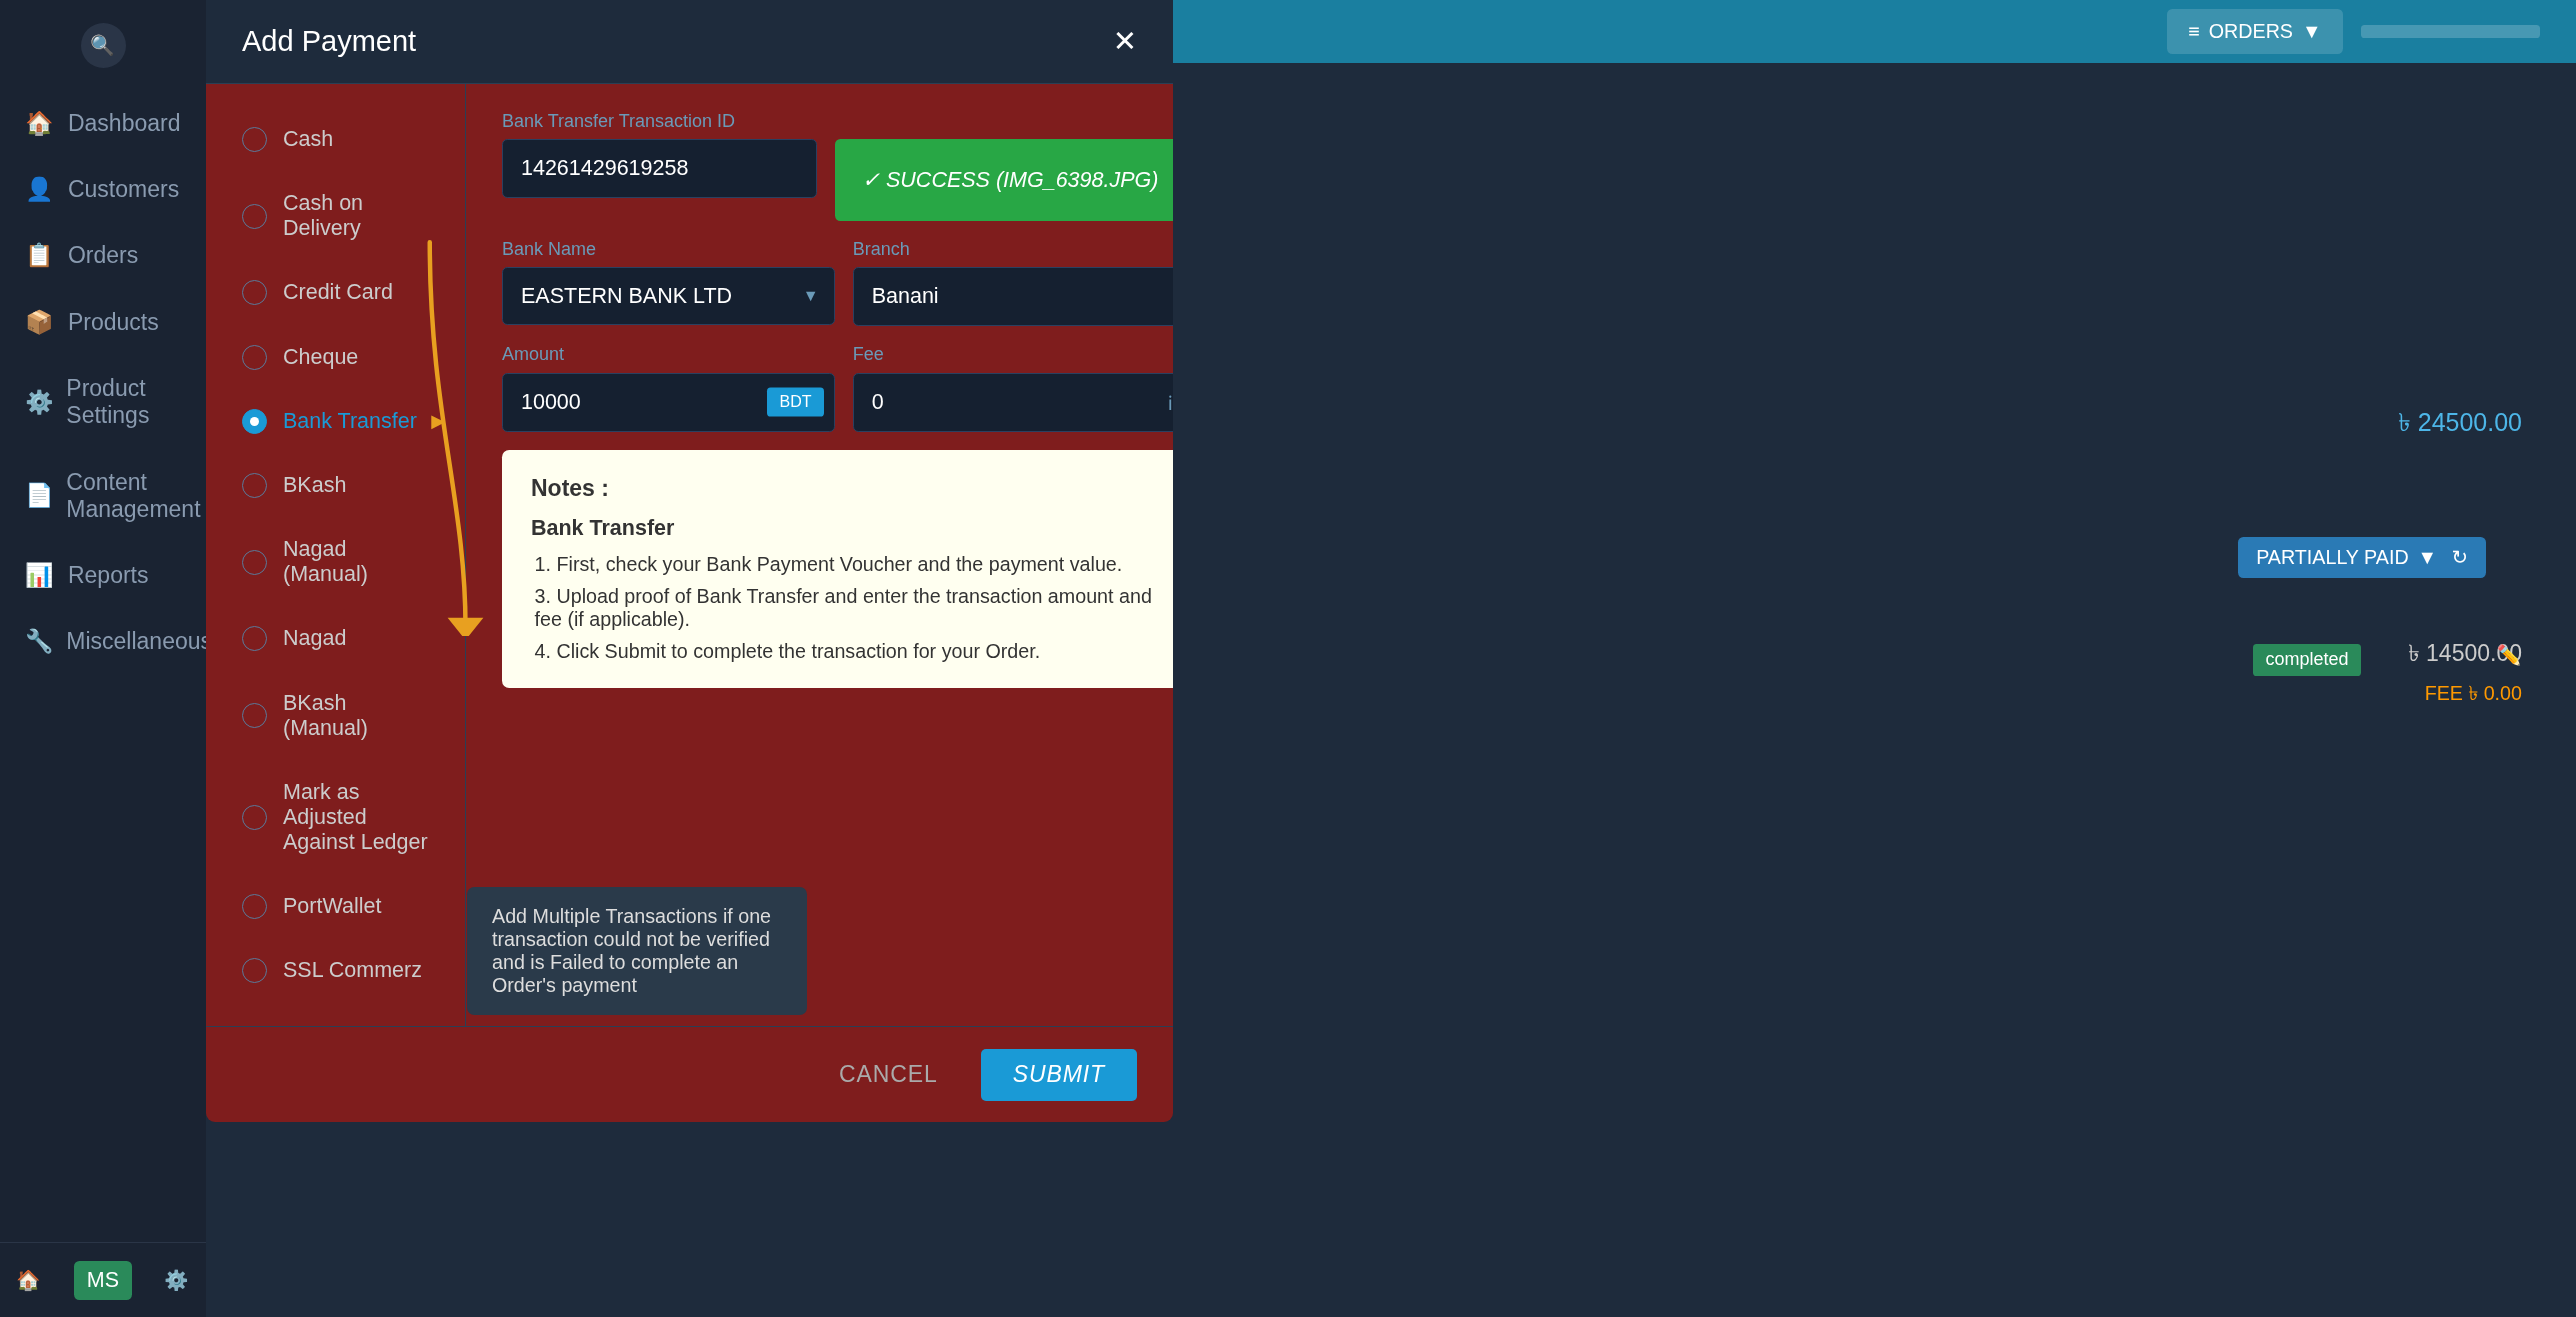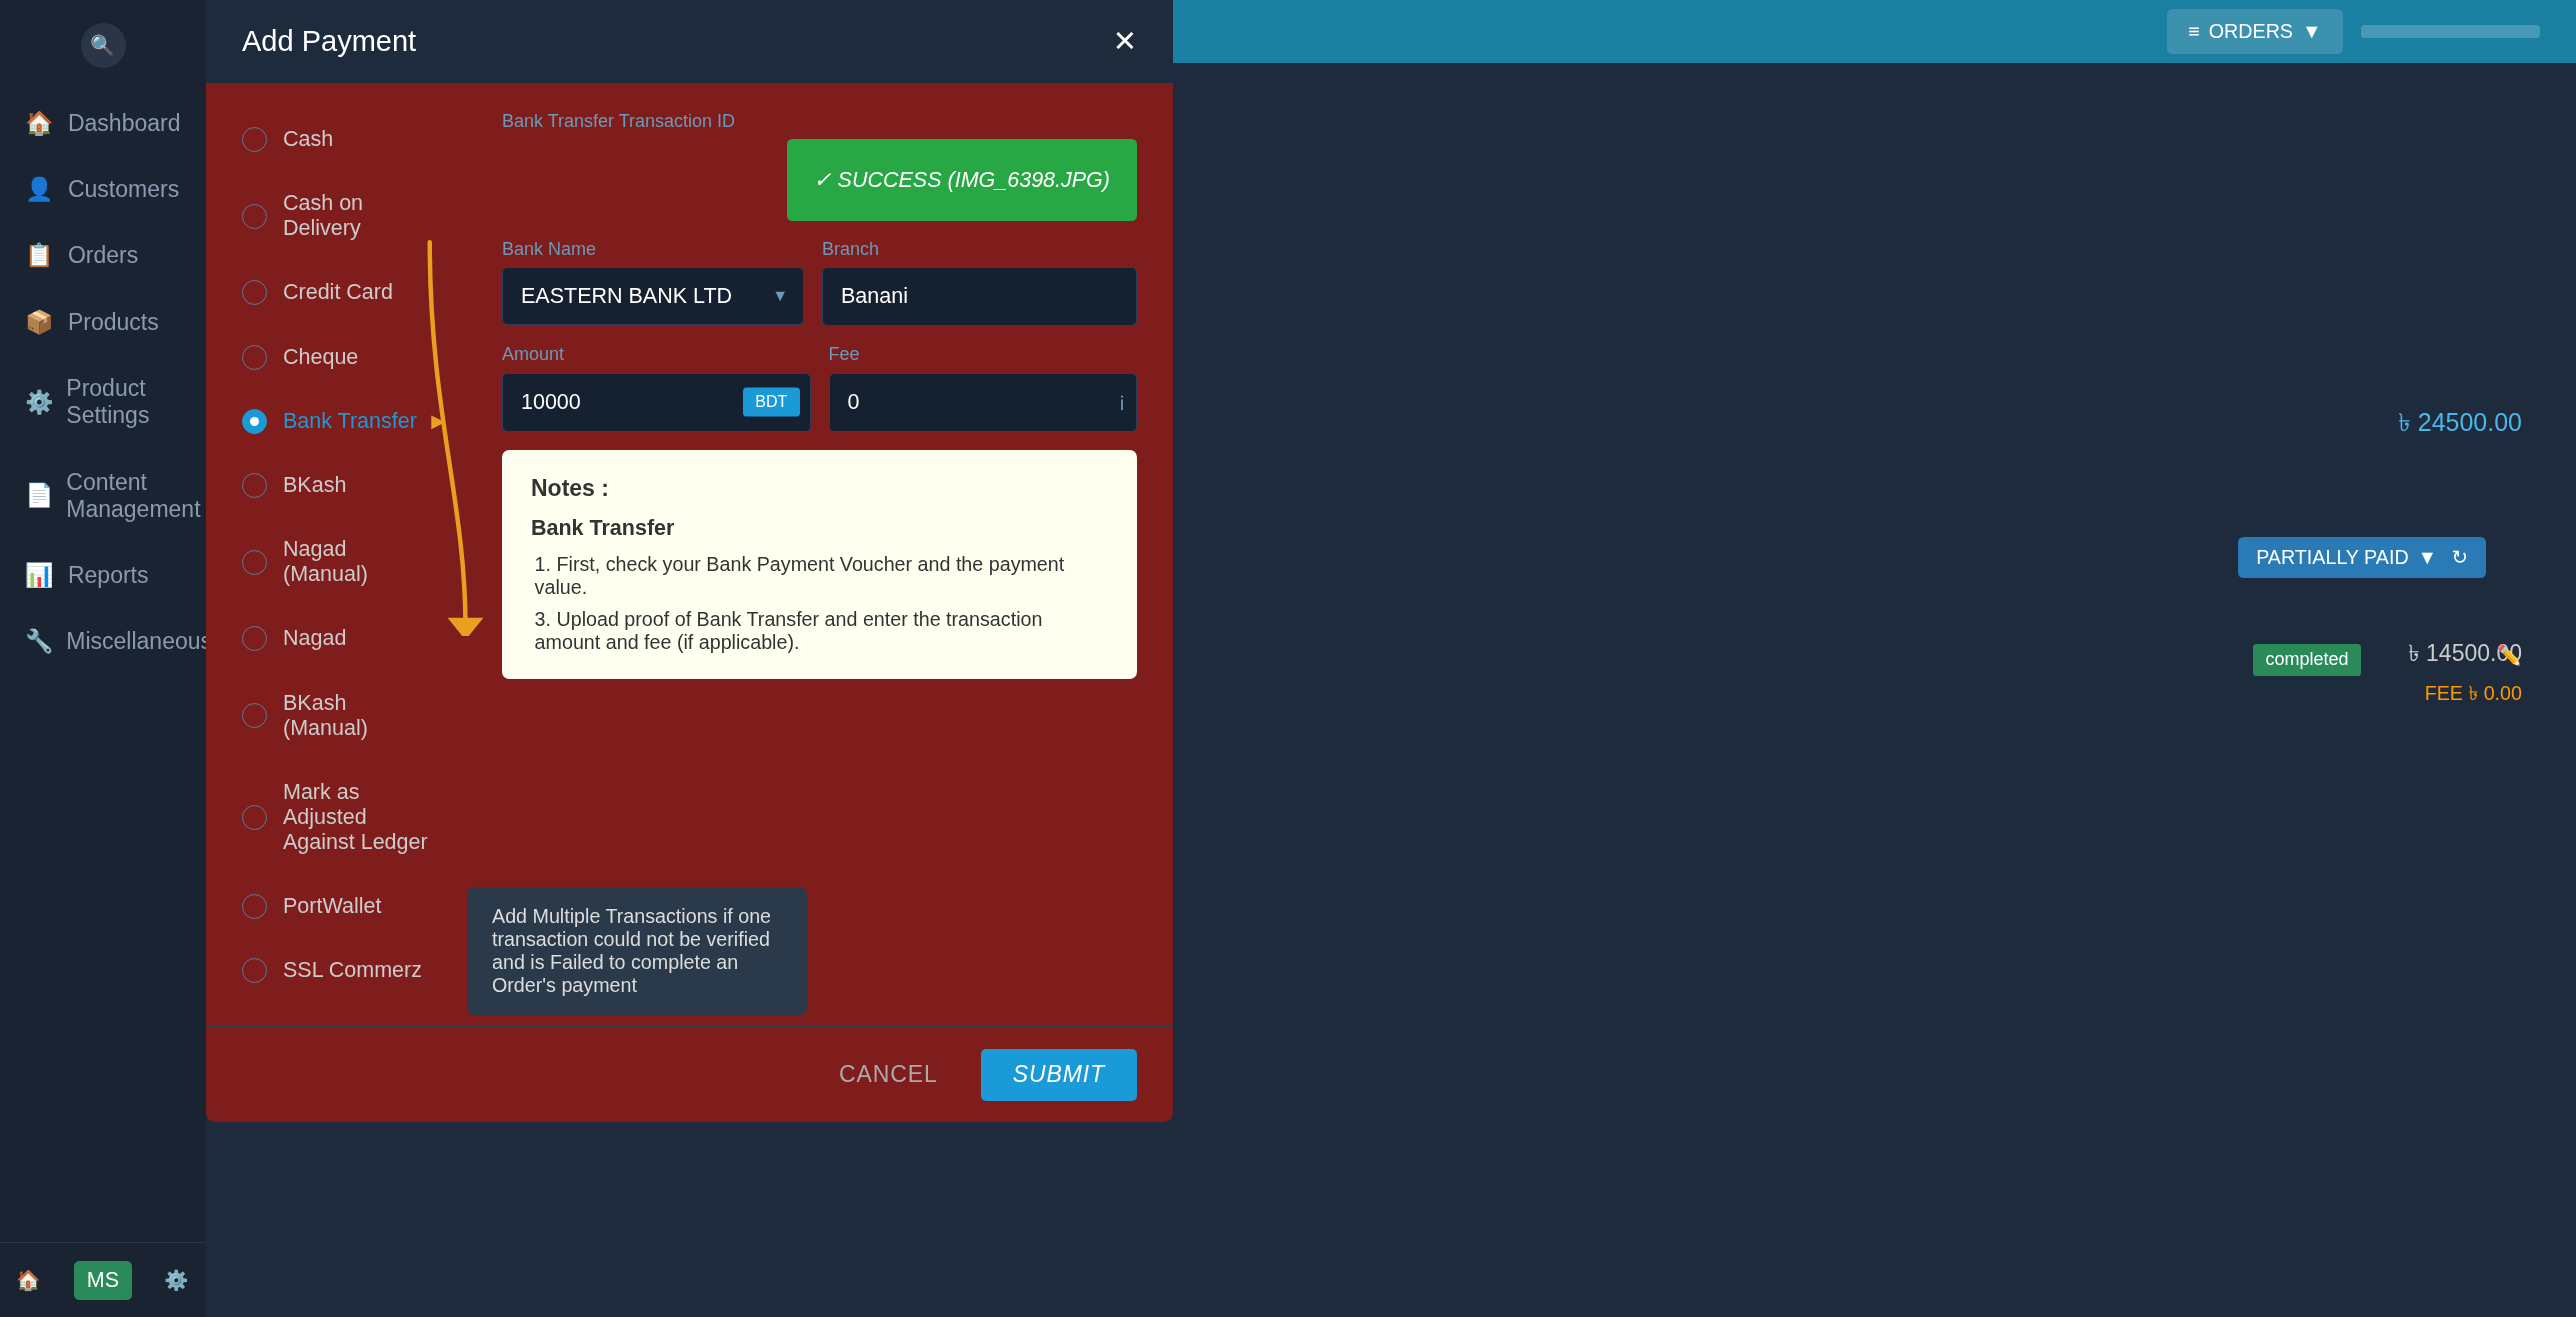--- a/index.html
+++ b/index.html
@@ -521,20 +521,21 @@
         <div class="radio-circle"></div>
         <span class="payment-method-label">SSL Commerz</span>
       </div>
     </div>
 
     <div class="payment-form">
 
       <div class="form-row transaction-row">
         <div class="form-group" style="flex:1.4;">
           <label>Bank Transfer Transaction ID</label>
+          <input class="form-input" type="text" value="14261429619258" style="">
         </div>
         <div class="form-group" style="flex:1;">
           <label style="visibility:hidden;">placeholder</label>
           <button class="success-btn">✓ SUCCESS (IMG_6398.JPG)</button>
         </div>
       </div>
 
       <div class="form-row">
         <div class="form-group">
           <label>Bank Name</label>
@@ -567,20 +568,21 @@
           </div>
         </div>
       </div>
 
       <div class="notes-box">
         <div class="notes-title">Notes :</div>
         <div class="notes-subtitle">Bank Transfer</div>
         <ul class="notes-list">
           <li>1. First, check your Bank Payment Voucher and the payment value.</li>
           <li>3. Upload proof of Bank Transfer and enter the transaction amount and fee (if applicable).</li>
+          <li>4. Click Submit to complete the transaction for your Order.</li>
         </ul>
       </div>
     </div>
   </div>
 
   <div class="tooltip-box">
     <span>Add Multiple Transactions if one transaction could not be verified and is Failed to complete an Order's payment</span>
   </div>
 
   <div class="modal-footer">

